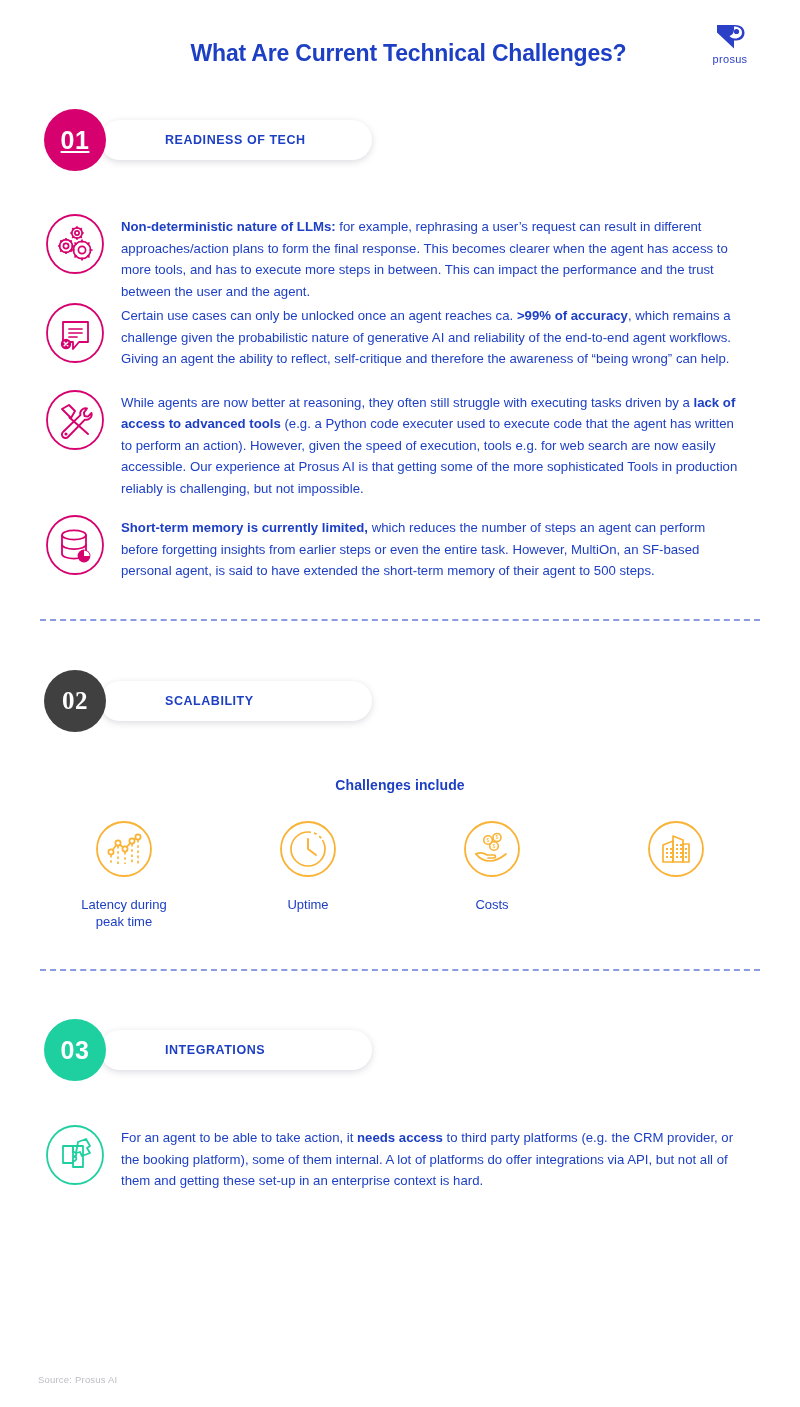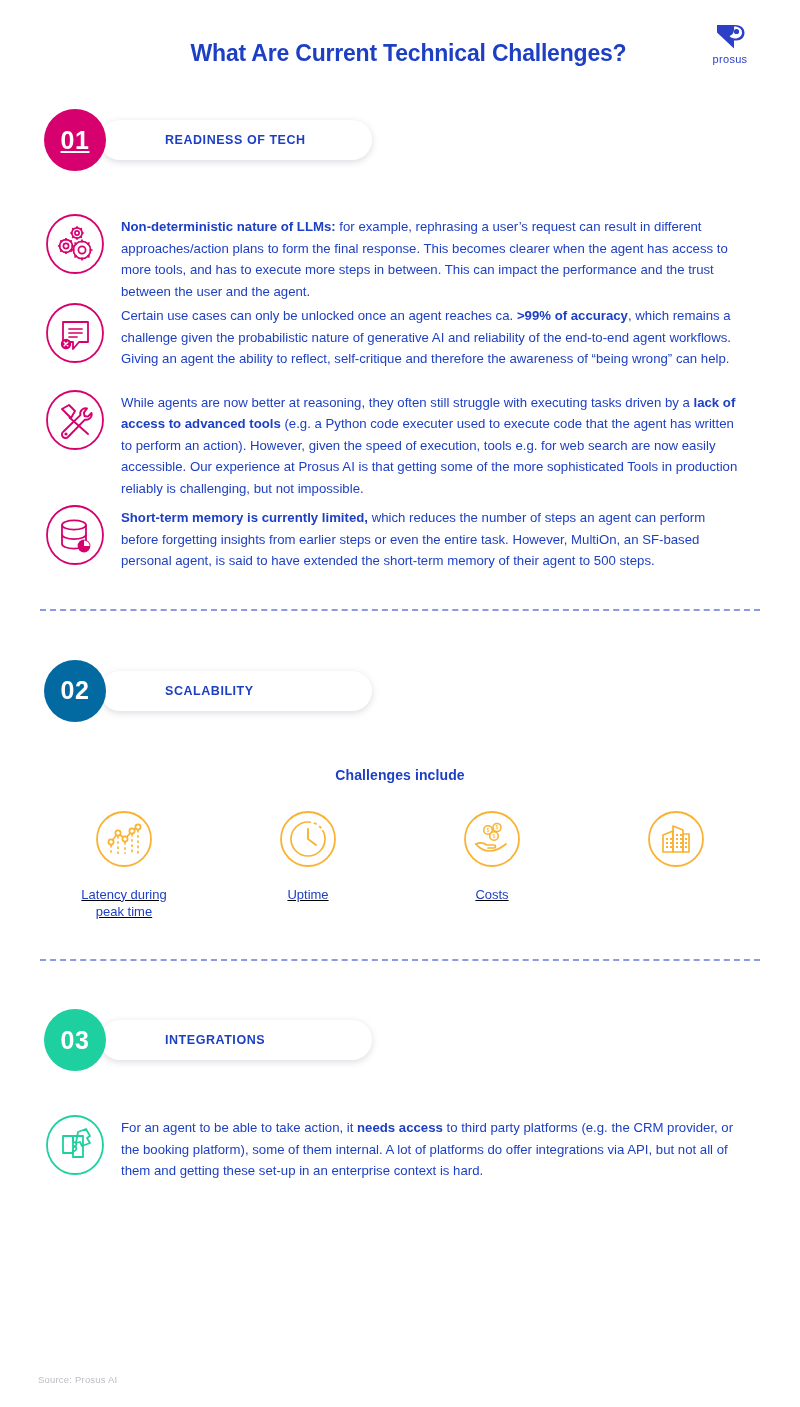--- a/index.html
+++ b/index.html
@@ -81,21 +81,21 @@
     display: flex;
     align-items: center;
     justify-content: center;
     color: #ffffff;
     font-size: 25px;
     font-weight: bold;
     letter-spacing: 0.5px;
     z-index: 3;
   }
   .badge.pink  { background: #D6006E; text-decoration: underline; }
-  .badge.amber { background: #0369a1; }
+  .badge.amber { background: #404040; font-family: Liberation Serif, serif; }
   .badge.teal  { background: #1ECFA0; }
 
   
   .row {
     display: flex;
     align-items: flex-start;
     margin-left: 44px;
     margin-right: 60px;
   }
   .row-icon {
@@ -126,21 +126,20 @@
     font-size: 14px;
     font-weight: bold;
     color: #1D3FC4;
     letter-spacing: 0.1px;
   }
   .icon-grid {
     display: flex;
     justify-content: space-around;
     align-items: flex-start;
     padding: 0 32px;
-    text-decoration: underline;
   }
   .icon-cell {
     width: 170px;
     text-align: center;
   }
   .icon-cell-label {
     margin-top: 12px;
     font-size: 13px;
     line-height: 1.32;
     color: #1D3FC4;
@@ -218,21 +217,21 @@
       <g stroke="#ffffff" stroke-width="1.4" stroke-linecap="round">
         <path d="M20.2 40.2l3.6 3.6M23.8 40.2l-3.6 3.6"></path>
       </g>
     </svg>
   </div>
   <div class="row-text">
     <span>Certain use cases can only be unlocked once an agent reaches ca. </span><b>&gt;99% of accuracy</b><span>, which remains a challenge given the probabilistic nature of generative AI and reliability of the end-to-end agent workflows. Giving an agent the ability to reflect, self-critique and therefore the awareness of “being wrong” can help.</span>
   </div>
 </div>
 
-<div class="row" style="margin-bottom:5px">
+<div class="row" style="margin-bottom:15px">
   <div class="row-icon">
     <svg width="62" height="62" viewBox="0 0 62 62">
       <ellipse cx="31" cy="31" rx="28" ry="29" fill="none" stroke="#D6006E" stroke-width="1.8"></ellipse>
       <g fill="none" stroke="#D6006E" stroke-width="1.9" stroke-linejoin="round" stroke-linecap="round">
         <path d="M18 20l7-4 6 6-4 7z"></path>
         <path d="M25.5 28.5L44 45"></path>
         <path d="M43 19.5a5.4 5.4 0 0 0-6.6 6.6L19.5 42.5a3.6 3.6 0 1 0 5 5l16.4-16.9a5.4 5.4 0 0 0 6.6-6.6l-3.6 3.6-3.4-.6-.6-3.4z"></path>
       </g>
       <circle cx="22" cy="45" r="1.6" fill="#D6006E"></circle>
     </svg>

